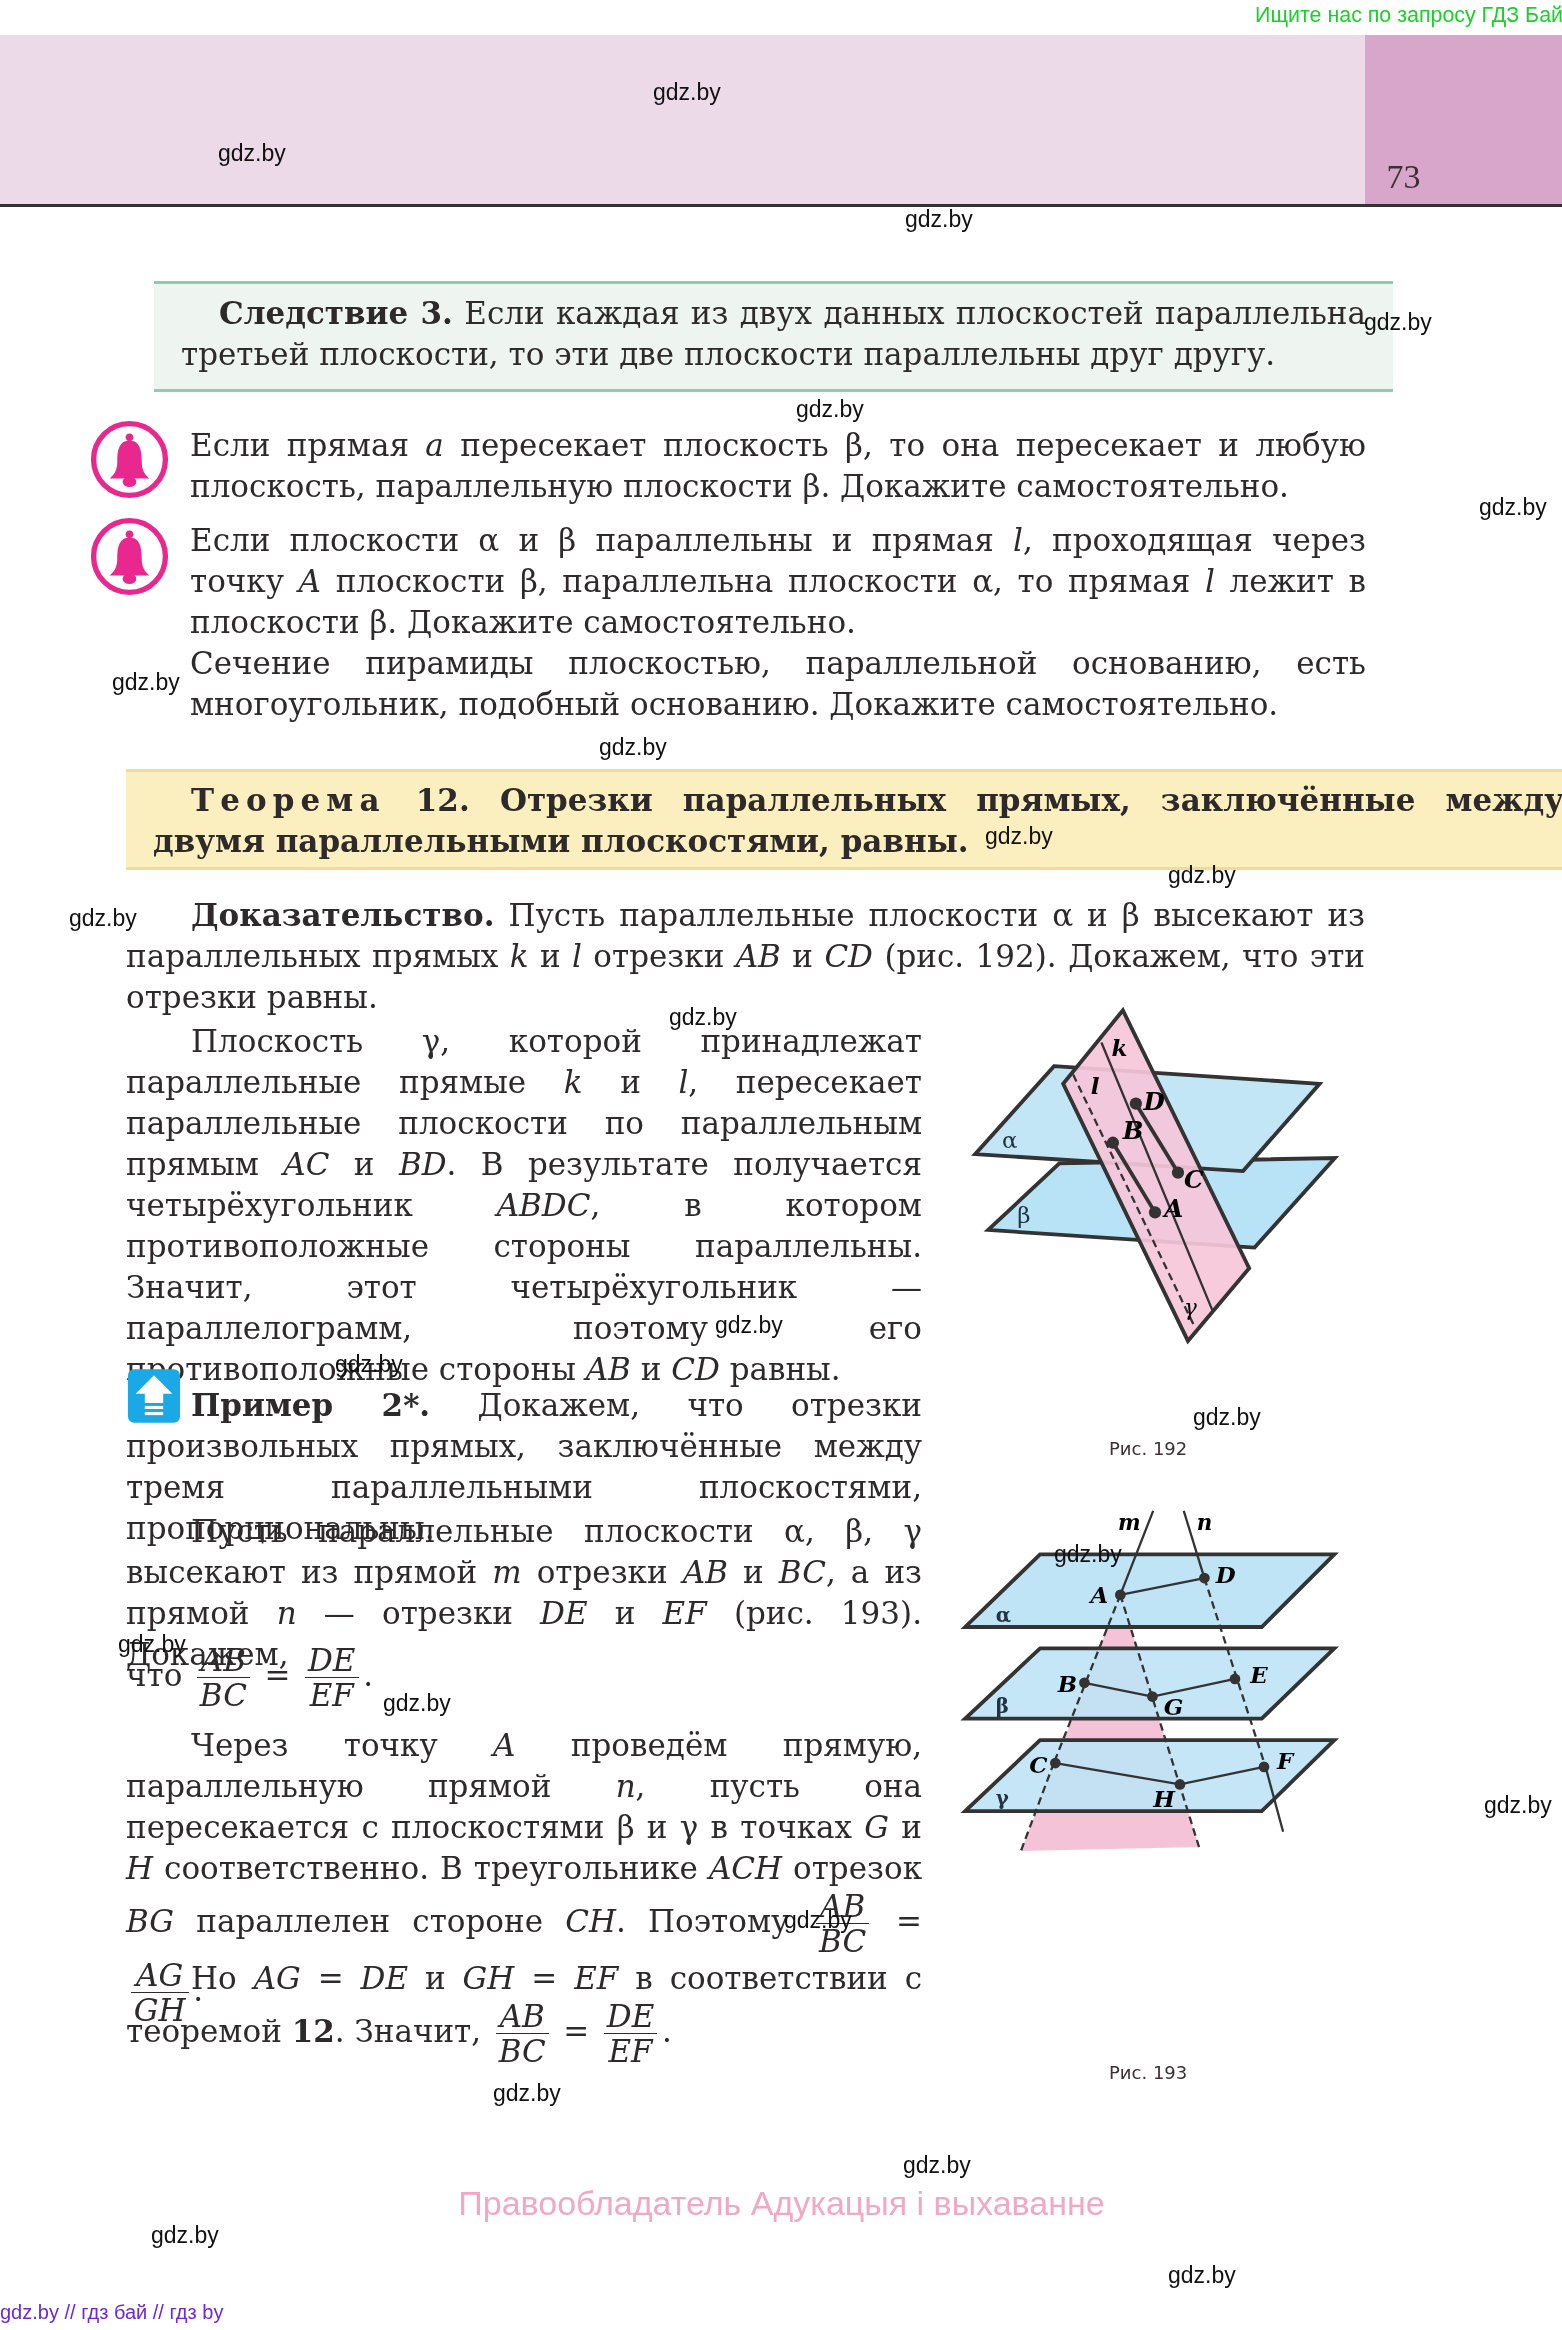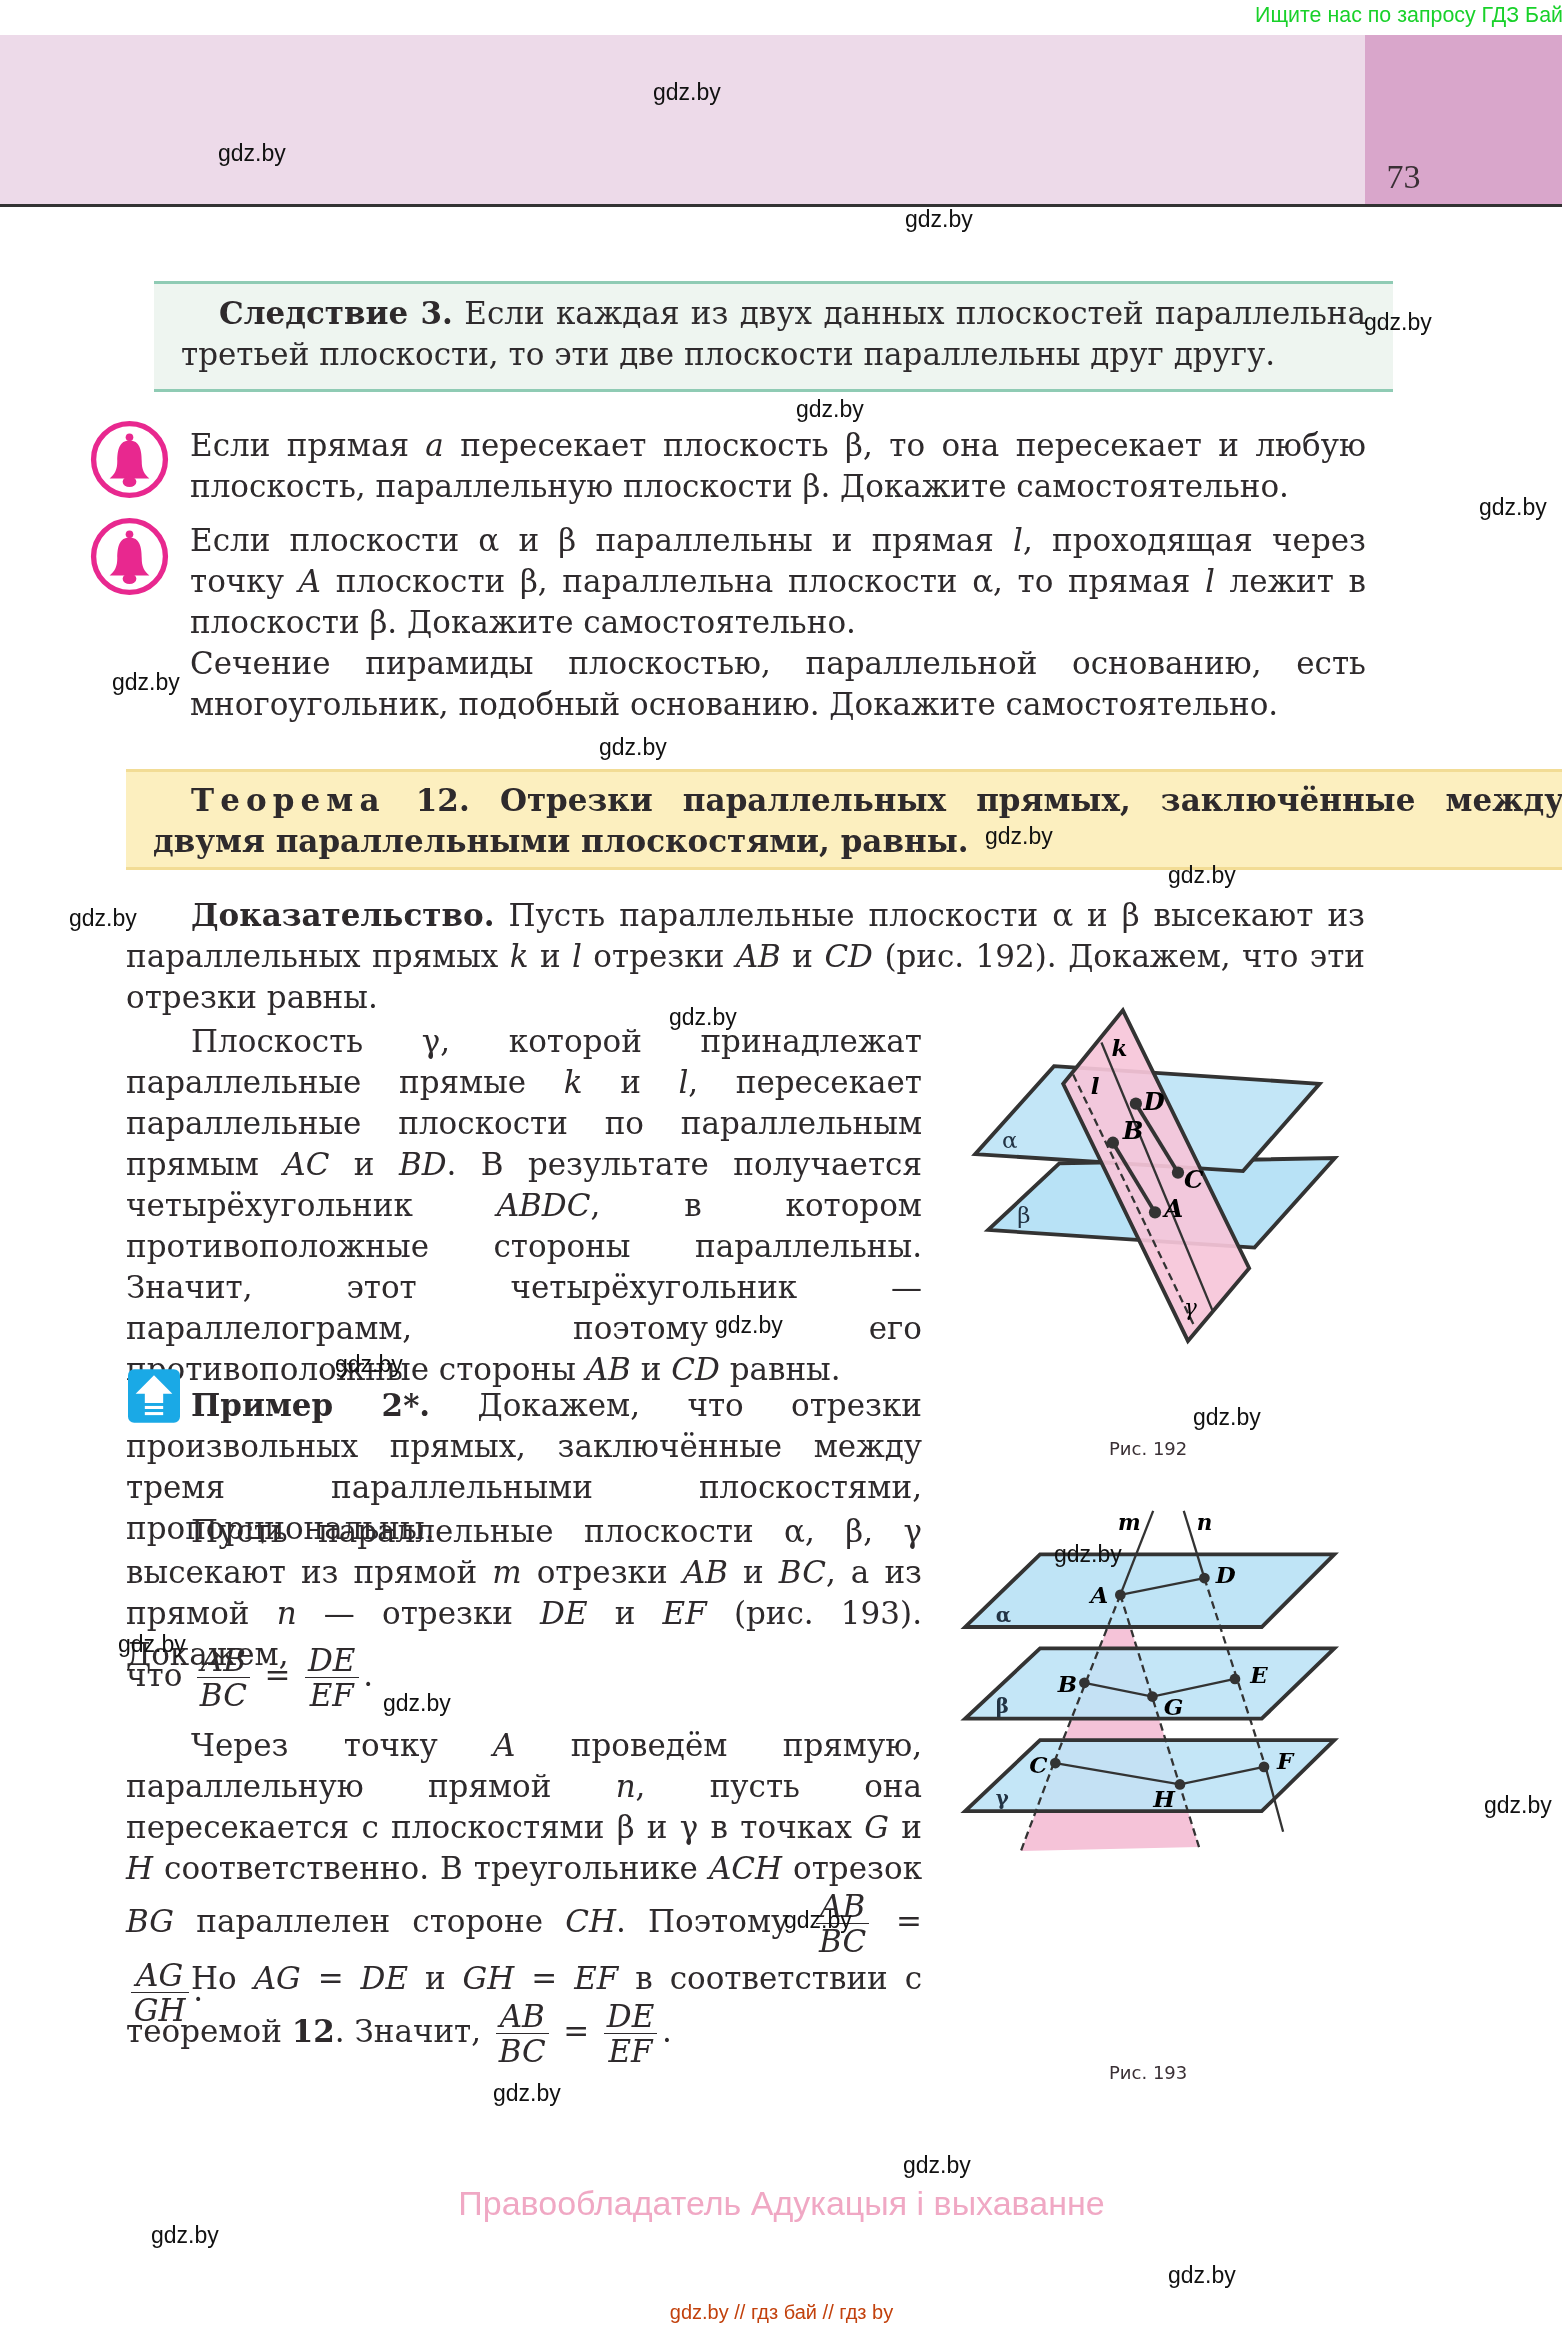--- a/index.html
+++ b/index.html
@@ -179,21 +179,21 @@
   <text x="96" y="358" font-style="italic" font-weight="bold" font-size="30" font-family="DejaVu Serif, serif">C</text>
   <text x="420" y="353" font-style="italic" font-weight="bold" font-size="30" font-family="DejaVu Serif, serif">F</text>
   <text x="258" y="402" font-style="italic" font-weight="bold" font-size="30" font-family="DejaVu Serif, serif">H</text>
   <text x="52" y="160" font-weight="bold" font-size="26" font-family="DejaVu Serif, serif" fill="#234">α</text>
   <text x="52" y="280" font-weight="bold" font-size="26" font-family="DejaVu Serif, serif" fill="#234">β</text>
   <text x="52" y="400" font-weight="bold" font-size="26" font-family="DejaVu Serif, serif" fill="#234">γ</text>
 </svg>
 <div class="caption" style="left:1109px;top:2062px">Рис. 193</div>
 
 <div class="abs" style="left:0;top:2184px;width:1563px;text-align:center;font-family:'Liberation Sans',sans-serif;font-size:34px;color:#f0a8c4">Правообладатель Адукацыя і выхаванне</div>
-<div class="abs" style="left:0;top:2301px;width:1563px;text-align:center;font-family:'Liberation Sans',sans-serif;font-size:20px;color:#c2410c">gdz.by // гдз бай // гдз by</div>
+<div class="abs" style="left:0;top:2301px;width:1563px;font-family:'Liberation Sans',sans-serif;font-size:20px;color:#6d28d9">gdz.by // гдз бай // гдз by</div>
 
 <div class="wm" style="left:653px;top:81px">gdz.by</div>
 <div class="wm" style="left:218px;top:142px">gdz.by</div>
 <div class="wm" style="left:905px;top:208px">gdz.by</div>
 <div class="wm" style="left:1364px;top:311px">gdz.by</div>
 <div class="wm" style="left:796px;top:398px">gdz.by</div>
 <div class="wm" style="left:1479px;top:496px">gdz.by</div>
 <div class="wm" style="left:112px;top:671px">gdz.by</div>
 <div class="wm" style="left:599px;top:736px">gdz.by</div>
 <div class="wm" style="left:985px;top:825px">gdz.by</div>

